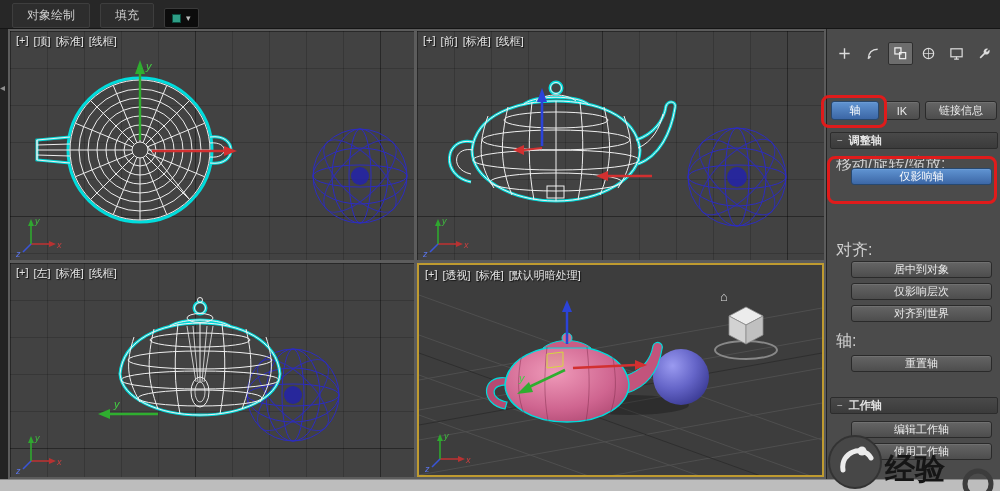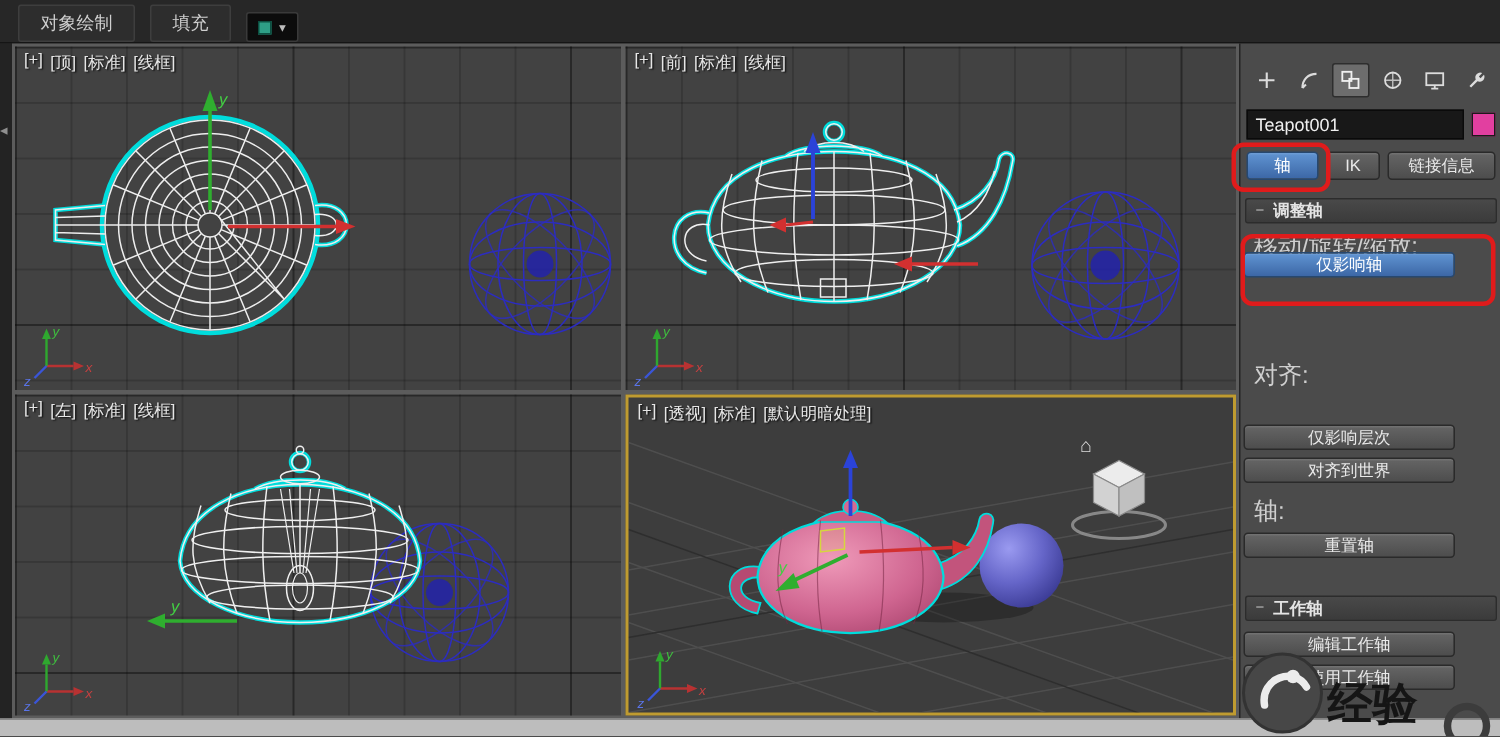--- a/index.html
+++ b/index.html
@@ -57,21 +57,21 @@
   .btn.blue{background:linear-gradient(#6094d2,#3c67a6);border-color:#27486f;color:#fff}
   .mode-row{position:absolute;top:72px;left:4px;width:166px;display:flex;gap:5px}
   #mode-pivot{width:48px}#mode-ik{width:36px}#mode-link{flex:1}
   .rollout{position:absolute;left:3px;width:168px;height:17px;background:linear-gradient(#494949,#3b3b3b);
            border:1px solid #2c2c2c;border-radius:2px;color:#e4e4e4;font-size:11px;font-weight:bold;
            display:flex;align-items:center;padding:0 6px;gap:6px;cursor:pointer}
   .rollout .mark{font-weight:normal;color:#bdbdbd;font-size:10px}
   #ro-adjust{top:103px}#ro-work{top:368px}
   .plabel{position:absolute;left:9px;color:#cfcfcf;font-size:16px;white-space:nowrap}
   #lbl-mrs{top:125px}#lbl-align{top:211px}#lbl-pivot{top:302px}
-  .pbtn{position:absolute;left:2px;width:141px;height:17px}
+  .pbtn{position:absolute;left:24px;width:141px;height:17px}
   #b-affect-pivot{top:139px}#b-affect-object{top:160px}#b-affect-hier{top:181px}
   #b-center{top:232px}#b-align-obj{top:254px}#b-align-world{top:276px}
   #b-reset{top:326px}#b-edit-wp{top:392px}#b-use-wp{top:414px}
 
   
   .anno{position:absolute;border:3px solid #e01b1b;border-radius:8px;z-index:40;pointer-events:none}
   #anno-pivot{left:821px;top:95px;width:66px;height:33px}
   #anno-affect{left:827px;top:156px;width:170px;height:48px}
   .bottom-strip{position:absolute;left:0;top:479px;width:1000px;height:12px;background:#bdbdbd;
                 border-top:1px solid #8a8a8a}
@@ -380,40 +380,37 @@
           <path d="M5.5 14h5M8 11.5V14" stroke="#dcdcdc" stroke-width="1.3" fill="none"></path>
           </svg>
       </div>
       <div class="tab">
         <svg width="15" height="15" viewBox="0 0 16 16">
           <path d="M13.5 5.5a3.5 3.5 0 0 1-5 3.2L4 13.2 2.8 12l4.5-4.5a3.5 3.5 0 0 1 4.6-4.6L9.5 5.3l1.2 1.2 2.4-2.4c.3.4.4.9.4 1.4z" fill="#dcdcdc"></path>
           </svg>
       </div>
     </div>
 
-    <div class="name-row">
-      <input class="name-input" type="text" value="Teapot001" style="">
-      <div class="swatch" style="background: rgb(226, 63, 160);"></div>
-    </div>
 
     <div class="mode-row">
       <div class="btn blue" id="mode-pivot">轴</div>
       <div class="btn" id="mode-ik">IK</div>
       <div class="btn" id="mode-link">链接信息</div>
     </div>
 
     <div class="rollout" id="ro-adjust">
       <span class="mark">−</span>
       <span>调整轴</span>
     </div>
 
     <div class="plabel" id="lbl-mrs">移动/旋转/缩放:</div>
     <div class="btn blue pbtn" id="b-affect-pivot">仅影响轴</div>
 
     <div class="plabel" id="lbl-align">对齐:</div>
+    <div class="btn pbtn" id="b-center">居中到对象</div>
     <div class="btn pbtn" id="b-align-obj">仅影响层次</div>
     <div class="btn pbtn" id="b-align-world">对齐到世界</div>
 
     <div class="plabel" id="lbl-pivot">轴:</div>
     <div class="btn pbtn" id="b-reset">重置轴</div>
 
     <div class="rollout" id="ro-work">
       <span class="mark">−</span>
       <span>工作轴</span>
     </div>

